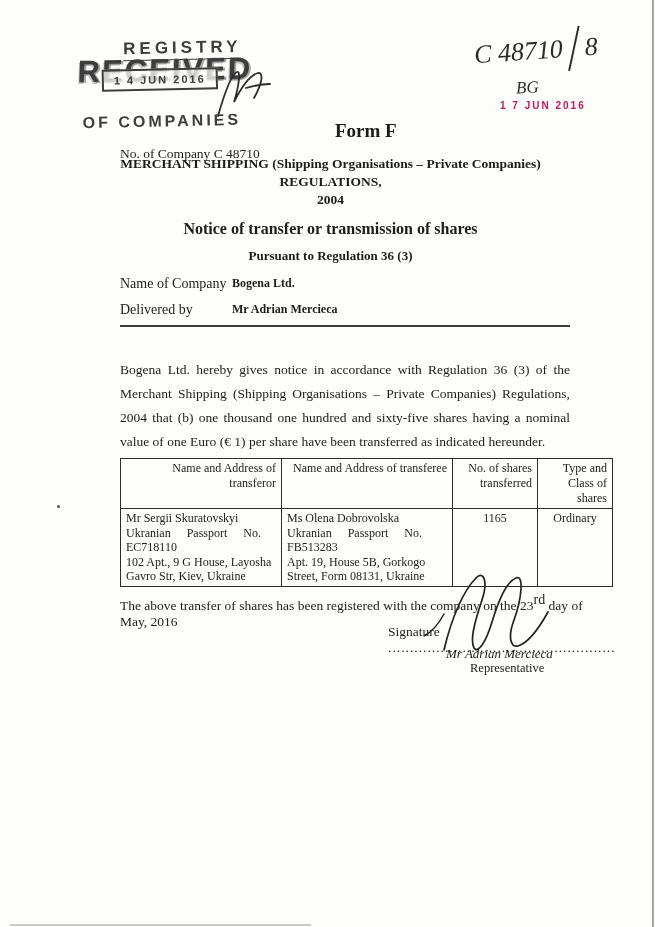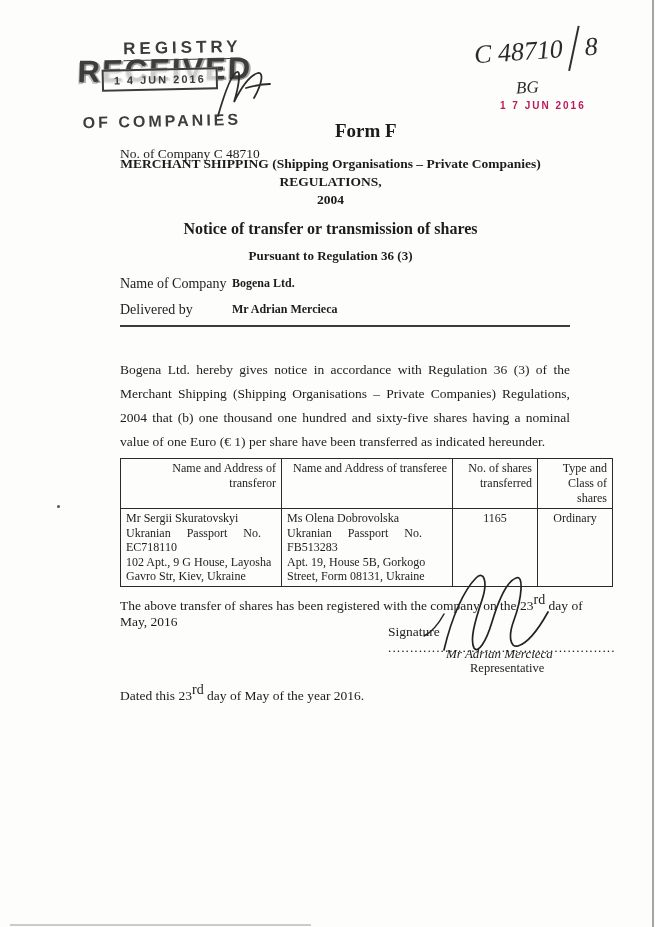--- a/index.html
+++ b/index.html
@@ -144,20 +144,17 @@
     <span>Signature</span>
     <span class="sig-dots">....................................................</span>
   </div>
   <svg class="abs sig-scribble" width="150" height="86" viewBox="0 0 150 86">
     <path d="M26,80 C34,46 46,20 58,8 C66,0 70,12 64,30 C56,54 52,70 56,78 C60,84 68,72 74,52 C80,32 88,12 98,8 C106,4 104,28 96,50 C90,66 92,78 100,76 C110,73 120,60 130,42" fill="none" stroke="#222" stroke-width="1.7" stroke-linecap="round"></path>
     <path d="M6,66 C14,62 20,55 26,44" fill="none" stroke="#222" stroke-width="1.5" stroke-linecap="round"></path>
   </svg>
   <div class="abs sig-name">Mr Adrian Mercieca</div>
   <div class="abs sig-role">Representative</div>
 
-  <div class="abs dated">
-    <span>Dated this 23</span><sup>rd</sup><span> day of May of the year 2016.</span>
-  </div>
 
   <div class="abs artifact-dot"></div>
   <div class="edge-right"></div>
   <div class="edge-bottom"></div>
 </div>
 
 </body></html>

